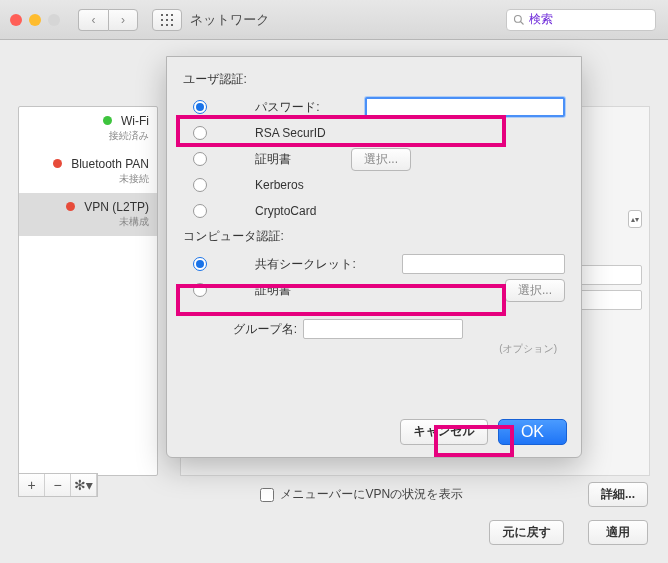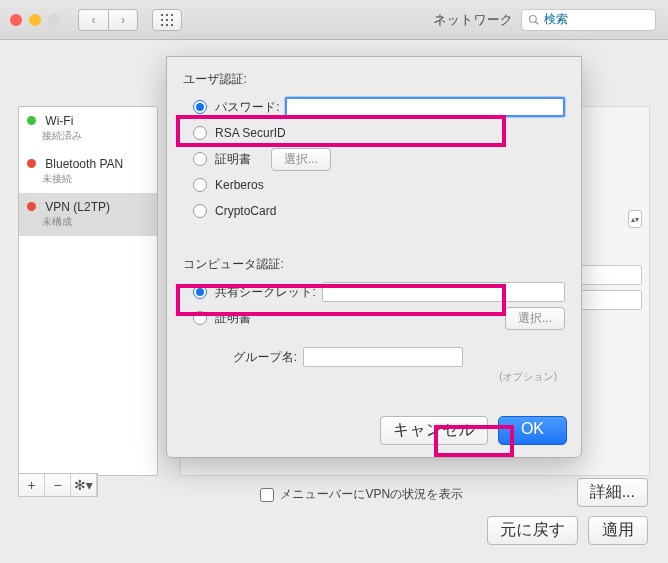--- a/index.html
+++ b/index.html
@@ -10,54 +10,54 @@
 .traffic { display: flex; gap: 7px; margin-left: 2px; }
 .traffic span { width: 12px; height: 12px; border-radius: 50%; display: inline-block; }
 .tl-close { background: #ff5f57; }
 .tl-min { background: #febc2e; }
 .tl-max { background: #d6d6d6; }
 .nav-btns { display: flex; margin-left: 10px; }
 .nav-btn { width: 30px; height: 22px; background: linear-gradient(#fcfcfc,#ededed); border: 1px solid #b7b7b7; display: flex; align-items: center; justify-content: center; font-size: 12px; color: #888; }
 .nav-btn:first-child { border-radius: 4px 0 0 4px; border-right: none; }
 .nav-btn:last-child { border-radius: 0 4px 4px 0; }
 .grid-btn { width: 30px; height: 22px; margin-left: 6px; background: linear-gradient(#fcfcfc,#ededed); border: 1px solid #b7b7b7; border-radius: 4px; display: flex; align-items: center; justify-content: center; color: #555; font-size: 11px;}
-.title { flex: 1; text-align: right; font-size: 13px; color: #4a4a4a; }
-.search { width: 135px; height: 22px; background: #fff; border: 1px solid #c8c8c8; border-radius: 4px; display: flex; align-items: center; padding: 0 6px; color: #0369a1; font-size: 12px; gap: 4px; margin-right:4px;}
+.title { flex: 1; text-align: left; font-size: 13px; color: #4a4a4a; }
+.search { width: 150px; height: 22px; background: #fff; border: 1px solid #c8c8c8; border-radius: 4px; display: flex; align-items: center; padding: 0 6px; color: #6d28d9; font-size: 12px; gap: 4px; margin-right:4px;}
 .search svg { width: 12px; height: 12px; }
 
 
 .winbody { position: relative; height: 523px; background: #ececec; }
 
 
 .sidebar { position: absolute; left: 18px; top: 66px; width: 140px; height: 370px; background: #fff; border: 1px solid #c3c3c3; border-radius: 2px; }
-.sb-item { padding: 7px 8px 7px 8px; font-size: 12px; color: #333; position: relative; }
+.sb-item { padding: 7px 8px 7px 8px; font-size: 12px; color: #333; position: relative; text-align: right; }
 .sb-item.sel { background: #dcdcdc; }
 .sb-item .dot { width: 9px; height: 9px; border-radius: 50%; display: inline-block; margin-right: 6px; vertical-align: 0px;}
 .dot.green { background: #3ec43e; }
 .dot.red { background: #e74b3a; }
 .sb-item .sub { display:block; font-size: 10px; color: #888; margin-left: 15px; margin-top:1px;}
 .sb-toolbar { position:absolute; left:18px; bottom:66px; height:24px; display:flex; border:1px solid #c3c3c3; background:linear-gradient(#fefefe,#f1f1f1);}
 .sb-toolbar div { width:26px; display:flex; align-items:center; justify-content:center; border-right:1px solid #d0d0d0; font-size:14px; color:#555;}
 
 
 .rightpane { position:absolute; left:180px; top:66px; right:18px; height:370px; background:#fff; border:1px solid #c3c3c3; opacity:0.5; }
 
 
 .bottom-ctrls { position:absolute; bottom:60px; left:260px; right:20px; display:flex; align-items:center; font-size:12px; color:#444;}
 .bottom-ctrls input[type=checkbox]{ margin-right:6px; width:14px; height:14px; }
-.btn { background:linear-gradient(#fefefe,#efefef); border:1px solid #b8b8b8; border-radius:4px; padding:3px 12px; font-size:16px; color:#333; min-width:60px; text-align:center; }
-.bottom-right { position:absolute; bottom:18px; right:20px; display:flex; gap:10px; }
+.btn { background:linear-gradient(#fefefe,#efefef); border:1px solid #b8b8b8; border-radius:4px; padding:3px 12px; font-size:12px; color:#333; min-width:60px; text-align:center;font-weight:bold; }
+.bottom-right { position:absolute; bottom:18px; right:20px; display:flex; gap:24px; }
 .details-btn { position:absolute; bottom:56px; right:20px; }
 .dropdown-hint { position:absolute; top:170px; right:26px; width:14px; height:18px; border:1px solid #c0c0c0; border-radius:3px; background:#fff; font-size:8px; display:flex; flex-direction:column; align-items:center; justify-content:center; color:#666;}
 .thin-input { position:absolute; height:20px; border:1px solid #c8c8c8; background:#fff; border-radius:2px; }
 
 
 .sheet { position:absolute; left:166px; top:16px; width:416px; height:402px; background:#ececec; border:1px solid #b4b4b4; box-shadow:0 10px 30px rgba(0,0,0,0.25); border-radius:0 0 6px 6px; padding:14px 16px 12px 16px; }
 .section-label { font-size:12px; color:#333; margin-bottom:8px; }
-.radio-row { display:flex; align-items:center; font-size:12px; color:#333; margin:4px 0; margin-left:10px; height:22px;}
+.radio-row { display:flex; align-items:center; font-size:12px; color:#333; margin:4px 0; margin-left:10px; height:22px;gap:40px;}
 .radio { width:14px; height:14px; border:1px solid #999; border-radius:50%; margin-right:8px; display:inline-flex; align-items:center; justify-content:center; background:#fff;}
 .radio.checked { border-color:#1a73e8; }
 .radio.checked::after { content:""; width:8px; height:8px; background:#1a73e8; border-radius:50%; }
 .text-input { flex:1; height:20px; border:1px solid #bdbdbd; background:#fff; border-radius:2px; margin-left:6px; }
 .text-input.focus { border:2px solid #4a90f7; box-shadow:0 0 0 1px #aecdf7; }
 .select-btn { background:linear-gradient(#fefefe,#efefef); border:1px solid #b8b8b8; border-radius:4px; padding:2px 12px; font-size:12px; color:#888; margin-left:20px;}
 .highlight-box { position:absolute; border:4px solid #e6007e; pointer-events:none; }
 .hl1 { left:176px; top:75px; width:330px; height:32px; }
 .hl2 { left:176px; top:244px; width:330px; height:32px; }
 .hl3 { left:434px; top:385px; width:80px; height:32px; }
@@ -166,21 +166,21 @@
     </div>
     <div class="radio-row">
       <span class="radio"></span>
       <span>Kerberos</span>
     </div>
     <div class="radio-row">
       <span class="radio"></span>
       <span>CryptoCard</span>
     </div>
 
-    <div class="section-label" style="margin-top:34px;">コンピュータ認証:</div>
+    <div class="section-label" style="margin-top:6px;">コンピュータ認証:</div>
 
     <div class="radio-row">
       <span class="radio checked"></span>
       <span>共有シークレット:</span>
       <span class="text-input"></span>
     </div>
     <div class="radio-row">
       <span class="radio"></span>
       <span>証明書</span>
       <span class="select-btn" style="margin-left:auto;">選択...</span>

